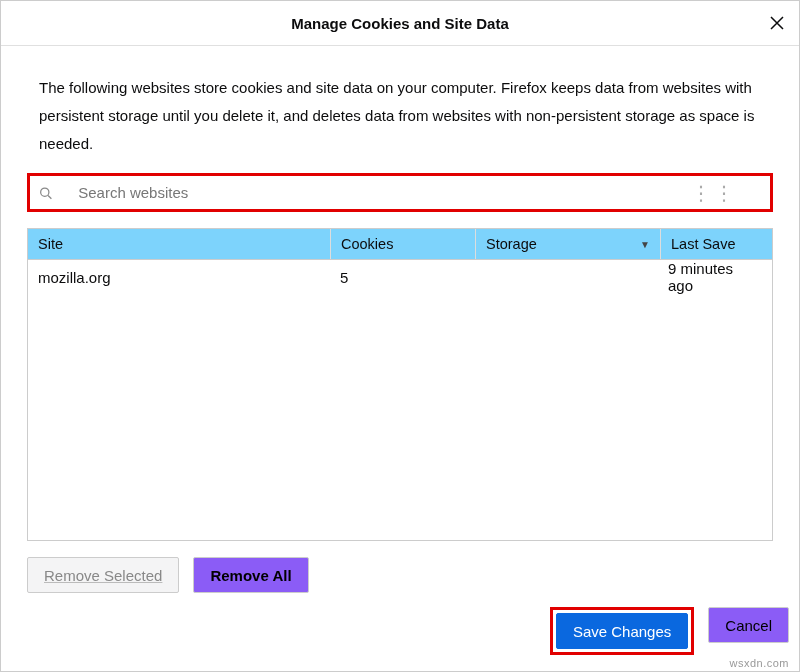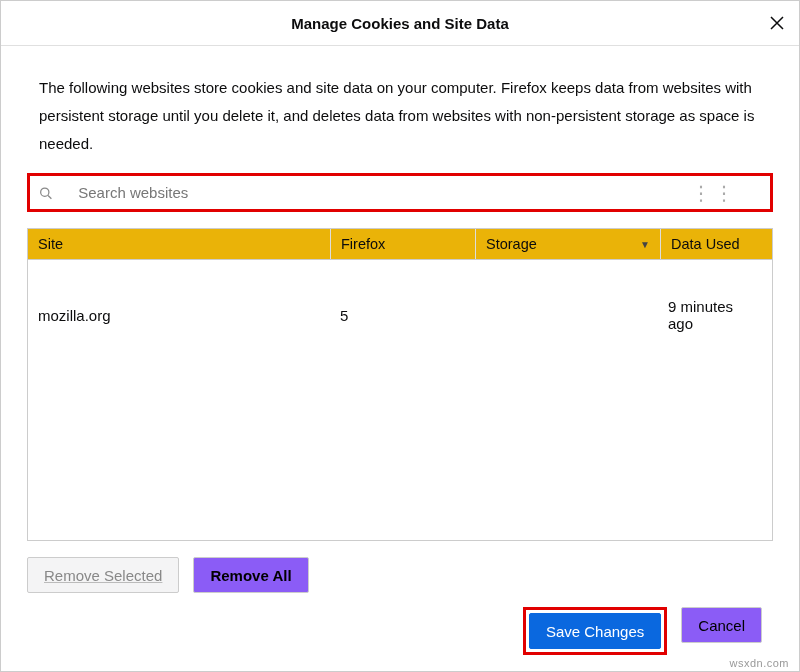--- a/index.html
+++ b/index.html
@@ -11,32 +11,32 @@
 .close svg { width:16px; height:16px; stroke:#0c0c0d; stroke-width:1.5; }
 .content { padding:18px 26px 0 26px; flex:0 0 auto; }
 .desc { line-height:1.85; margin:10px 0 16px 12px; }
 .search-wrap { border:3px solid #e10000; padding:3px; margin-bottom:16px; }
 .search-inner { display:flex; align-items:center; gap:24px; padding:4px 6px; }
 .search-inner svg { width:14px; height:14px; stroke:#888; stroke-width:1.5; fill:none; }
 .search-inner input { border:none; outline:none; font-size:15px; width:100%; color:#555; }
 .search-inner input::placeholder { color:#777; }
 .dots { position:absolute; font-size:20px; color:#aaa; letter-spacing:3px; right:33px; }
 .table { border:1px solid #ccc; margin:0 26px; flex:1 1 auto; display:flex; flex-direction:column; overflow:hidden; }
-.thead { display:flex; background:#eab308; border-bottom:1px solid #ccc; height:30px; align-items:center; }
+.thead { display:flex; background:#7dd3fc; border-bottom:1px solid #ccc; height:30px; align-items:center; }
 .th { padding:0 10px; font-size:14.5px; border-right:1px solid #ddd; height:100%; display:flex; align-items:center; position:relative; }
 .col-site { width:282px; }
 .col-cookies { width:124px; }
 .col-storage { width:164px;text-align:center; }
 .col-last { flex:1; border-right:none; }
 .sort-arrow { margin-left:auto; font-size:10px; color:#444; }
 .tbody { flex:1; }
-.trow { display:flex; height:34px; align-items:center;margin-top:38px; }
+.trow { display:flex; height:34px; align-items:center; }
 .td { padding:0 10px; font-size:15px; }
 .footer-left { padding:16px 26px 0 26px; display:flex; gap:14px; }
-.footer-right { padding:14px 37px 16px 26px; display:flex; justify-content:flex-end; gap:14px; }
+.footer-right { padding:14px 10px 16px 26px; display:flex; justify-content:flex-end; gap:14px; }
 .btn { height:36px; padding:0 16px; border:1px solid #ccc; background:#8b5cf6; font-size:15px; cursor:pointer; font-family:inherit; border-radius:2px; }
 .btn.disabled { color:#888; background:#f4f4f5; text-decoration:underline; text-decoration-color:#bbb; }
 .btn.primary { background:#0a68df; border-color:#0a68df; color:#fff; font-weight:500; }
 .primary-wrap { border:3px solid #e10000; padding:3px; display:inline-flex; }
 .watermark { position:absolute; bottom:2px; right:10px; font-size:11px; color:#999; letter-spacing:0.5px; }
 </style>
 </head>
 <body>
 
 <div class="window">
@@ -61,26 +61,26 @@
           </svg>
         <input type="text" placeholder="Search websites" style="">
         <span class="dots">⋮⋮</span>
       </div>
     </div>
   </div>
 
   <div class="table">
     <div class="thead">
       <div class="th col-site">Site</div>
-      <div class="th col-cookies">Firefox</div>
+      <div class="th col-cookies">Cookies</div>
       <div class="th col-storage">
         <span>Storage</span>
         <span class="sort-arrow">▼</span>
       </div>
-      <div class="th col-last">Data Used</div>
+      <div class="th col-last">Last Save</div>
     </div>
     <div class="tbody">
       <div class="trow">
         <div class="td col-site">mozilla.org</div>
         <div class="td col-cookies">5</div>
         <div class="td col-storage"></div>
         <div class="td col-last">9 minutes ago</div>
       </div>
     </div>
   </div>

